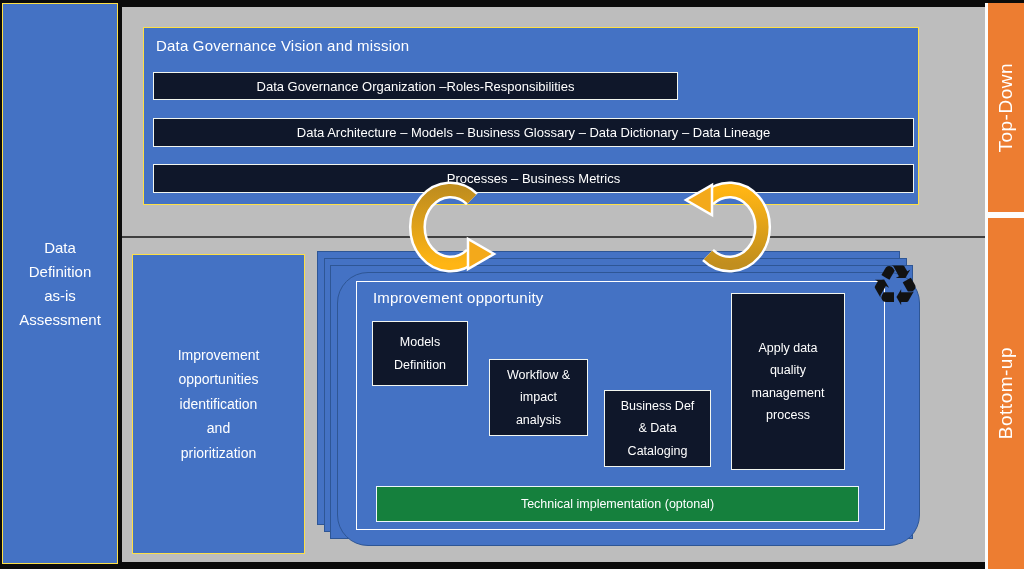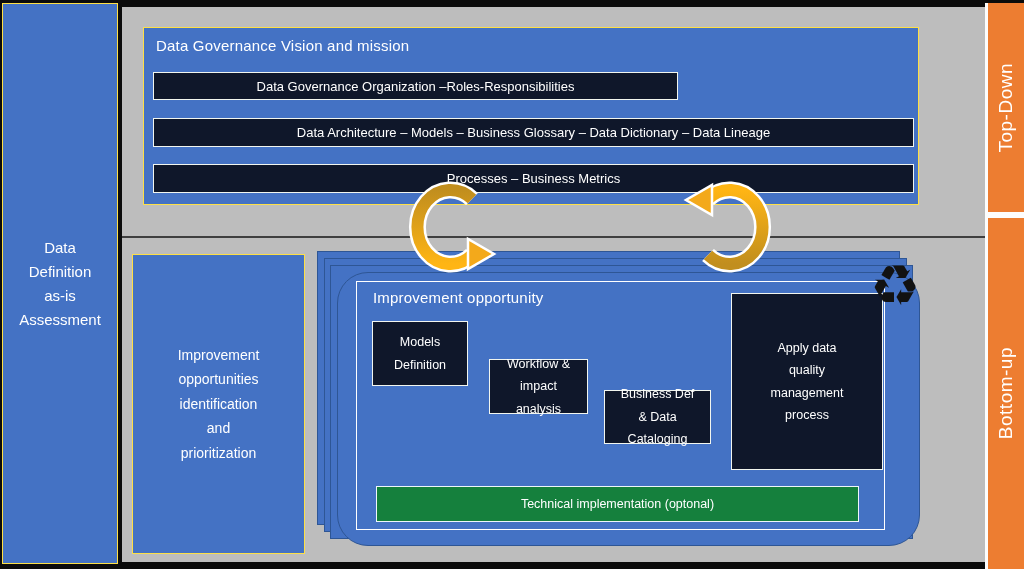--- a/index.html
+++ b/index.html
@@ -38,23 +38,23 @@
   
   .layer { position:absolute; width:583px; height:274px; background:#4472C4; border:1px solid #2e5695; }
   #layer3 { left:317px; top:251px; }
   #layer2 { left:324px; top:258px; }
   #layer1 { left:330px; top:265px; }
   #card-front { left:337px; top:272px;border-radius:31px; }
   #card-inner-border { position:absolute; left:18px; top:8px; width:529px; height:249px; border:1.5px solid #fff; }
   #card-title { position:absolute; left:35px; top:16px; font-size:15px; letter-spacing:.2px; }
   .step { position:absolute; font-size:12.5px; line-height:1.8; }
   #step-scope    { left:34px;  top:48px;  width:96px;  height:65px; }
-  #step-workflow { left:151px; top:86px;  width:99px;  height:55px; }
-  #step-bizdef   { left:266px; top:117px; width:107px; height:54px; }
-  #step-applydq  { left:393px; top:20px;  width:152px; height:177px; }
+  #step-workflow { left:151px; top:86px;  width:99px;  height:77px; }
+  #step-bizdef   { left:266px; top:117px; width:107px; height:77px; }
+  #step-applydq  { left:393px; top:20px;  width:114px; height:177px; }
   #tech-bar { position:absolute; left:38px; top:213px; width:483px; height:36px;
               background:#15803d; border:1.5px solid #eef6fb; font-size:12.5px; }
 
   
   #recycle { left:864px; top:252px; width:62px; height:68px; font-size:56px; line-height:68px;
              color:#121212; text-align:center; z-index:30; font-family:"DejaVu Sans",sans-serif; }
 
   
   #side-strip { left:985px; top:3px; width:39px; height:566px; background:#fdfdfd; }
   .side-bar { background:#ED7D31; display:flex; align-items:center; justify-content:center; }

